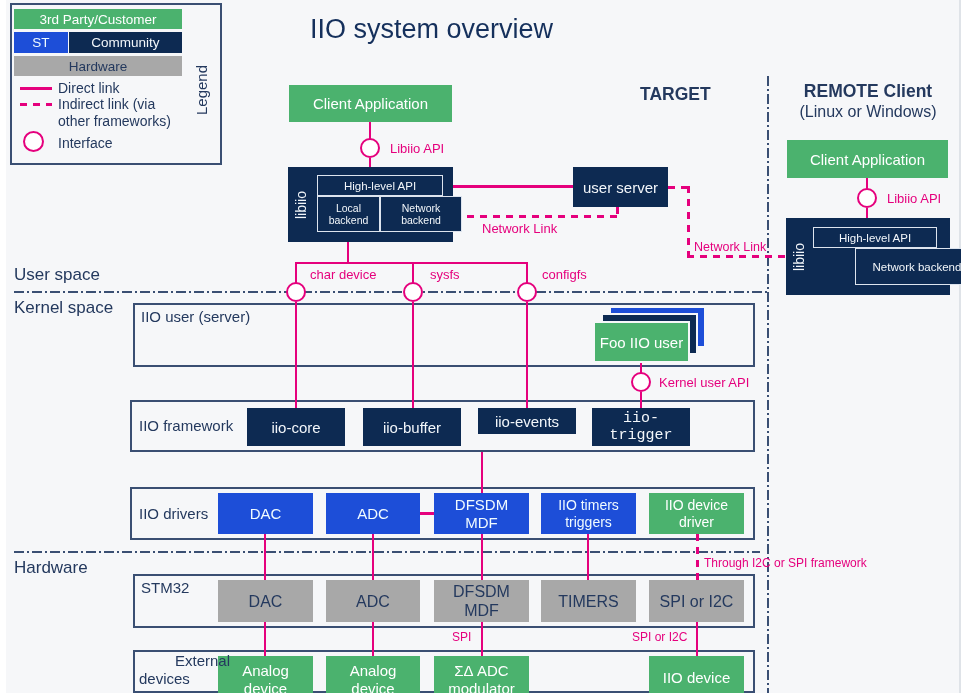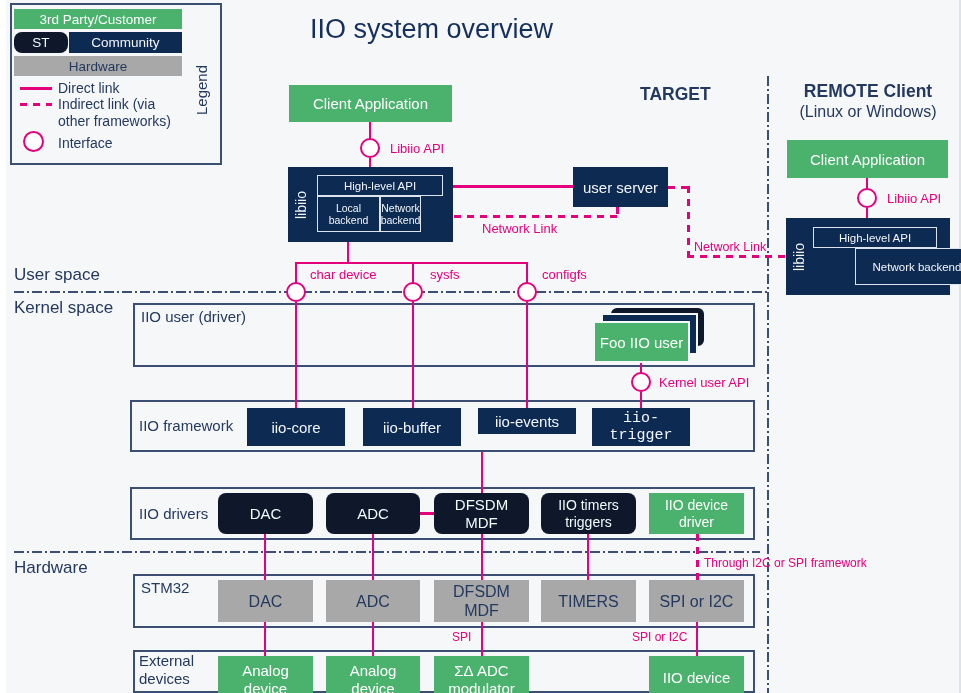--- a/index.html
+++ b/index.html
@@ -4,21 +4,21 @@
 <style>
   html,body{margin:0;padding:0;}
   body{font-family:"Liberation Sans", sans-serif; background:#ffffff;}
   #canvas{position:relative;width:961px;height:693px;background:#f6f7f9;overflow:hidden;}
   .abs{position:absolute;box-sizing:border-box;}
   
   .frame{border:2px solid #3a4f73;background:transparent;z-index:1;}
   
   .navy{background:#0d2a52;color:#f2f6fa;z-index:3;}
   .green{background:#4bb26e;color:#ffffff;z-index:3;}
-  .blue{background:#0f172a;color:#f0fbff;z-index:3;border-radius:8px;}
+  .blue{background:#1d4ed8;color:#f0fbff;z-index:3;}
   .gray{background:#a8a8a8;color:#24395e;z-index:3;}
   .cbox{display:flex;align-items:center;justify-content:center;text-align:center;font-size:15px;line-height:17px;}
   .inner{border:1.5px solid #dde4ee;background:#0d2a52;color:#f2f6fa;display:flex;align-items:center;justify-content:center;text-align:center;z-index:4;}
   
   .ph{background:#e5007d;z-index:2;}
   .pv{background:#e5007d;z-index:2;}
   .pdh{background:repeating-linear-gradient(90deg,#e5007d 0 7px,transparent 7px 13px);z-index:2;}
   .pdv{background:repeating-linear-gradient(180deg,#e5007d 0 7px,transparent 7px 13px);z-index:2;}
   .ddh{background:repeating-linear-gradient(90deg,#3a4f73 0 10px,transparent 10px 13px,#3a4f73 13px 15px,transparent 15px 18px);z-index:1;}
   .ddv{background:repeating-linear-gradient(180deg,#3a4f73 0 10px,transparent 10px 13px,#3a4f73 13px 15px,transparent 15px 18px);z-index:1;}
@@ -67,21 +67,21 @@
 
   <div class="abs navy" style="left:288px;top:167px;width:165px;height:75px;"></div>
   <div class="abs vtext" style="left:289px;top:170px;width:24px;height:70px;">libiio</div>
   <div class="abs inner" style="left:317px;top:175px;width:126px;height:21px;font-size:11.5px;">High-level API</div>
   <div class="abs inner" style="left:317px;top:196px;width:63px;height:36px;font-size:10.5px;line-height:12px;">
     <span>
         <span style="display:block;">Local</span>
         <span style="display:block;">backend</span>
       </span>
   </div>
-  <div class="abs inner" style="left:380px;top:196px;width:41px;height:36px;font-size:10.5px;line-height:12px;">
+  <div class="abs inner" style="left:380px;top:196px;width:82px;height:36px;font-size:10.5px;line-height:12px;">
     <span>
         <span style="display:block;">Network</span>
         <span style="display:block;">backend</span>
       </span>
   </div>
 
   <div class="abs navy cbox" style="left:573px;top:167px;width:95px;height:40px;">user server</div>
   <div class="abs ph" style="left:453px;top:185px;width:120px;height:2.5px;"></div>
 
   <div class="abs pdh" style="left:454px;top:215px;width:164px;height:2.5px;"></div>
@@ -117,21 +117,21 @@
   <div class="abs circle" style="left:403px;top:282px;"></div>
   <div class="abs circle" style="left:517px;top:282px;"></div>
   <div class="abs plabel" style="left:310px;top:267px;">char device</div>
   <div class="abs plabel" style="left:430px;top:267px;">sysfs</div>
   <div class="abs plabel" style="left:542px;top:267px;">configfs</div>
   <div class="abs pv" style="left:295px;top:302px;width:2px;height:106px;"></div>
   <div class="abs pv" style="left:412px;top:302px;width:2px;height:106px;"></div>
   <div class="abs pv" style="left:526px;top:302px;width:2px;height:106px;"></div>
 
   <div class="abs frame" style="left:133px;top:303px;width:622px;height:64px;"></div>
-  <div class="abs nlabel" style="left:141px;top:308px;font-size:15px;">IIO user (driver)</div>
+  <div class="abs nlabel" style="left:141px;top:308px;font-size:15px;">IIO user (server)</div>
   <div class="abs blue stack" style="left:609px;top:306px;width:97px;height:42px;z-index:4;"></div>
   <div class="abs navy stack" style="left:601px;top:313px;width:97px;height:42px;z-index:4;"></div>
   <div class="abs green cbox stack" style="left:593px;top:321px;width:97px;height:42px;z-index:5;">Foo IIO user</div>
 
   <div class="abs pv" style="left:640px;top:363px;width:2px;height:10px;"></div>
   <div class="abs circle" style="left:631px;top:372px;"></div>
   <div class="abs plabel" style="left:659px;top:375px;">Kernel user API</div>
   <div class="abs pv" style="left:640px;top:392px;width:2px;height:16px;"></div>
 
   <div class="abs frame" style="left:130px;top:400px;width:625px;height:52px;"></div>
@@ -191,21 +191,21 @@
 
   <div class="abs pv" style="left:264px;top:622px;width:2px;height:34px;"></div>
   <div class="abs pv" style="left:372px;top:622px;width:2px;height:34px;"></div>
   <div class="abs pv" style="left:481px;top:622px;width:2px;height:34px;"></div>
   <div class="abs plabel" style="left:452px;top:630px;font-size:12px;">SPI</div>
   <div class="abs pv" style="left:696px;top:622px;width:2px;height:34px;"></div>
   <div class="abs plabel" style="left:632px;top:630px;font-size:12px;">SPI or I2C</div>
 
   <div class="abs frame" style="left:133px;top:650px;width:622px;height:43px;"></div>
   <div class="abs nlabel" style="left:139px;top:652px;font-size:15px;line-height:18px;">
-    <span style="display:block;">External</span>
+    <span style="display:block;margin-left:36px;">External</span>
     <span style="display:block;">devices</span>
   </div>
   <div class="abs green cbox" style="left:218px;top:656px;width:95px;height:48px;line-height:18px;">
     <span>
         <span style="display:block;">Analog</span>
         <span style="display:block;">device</span>
       </span>
   </div>
   <div class="abs green cbox" style="left:326px;top:656px;width:94px;height:48px;line-height:18px;">
     <span>

